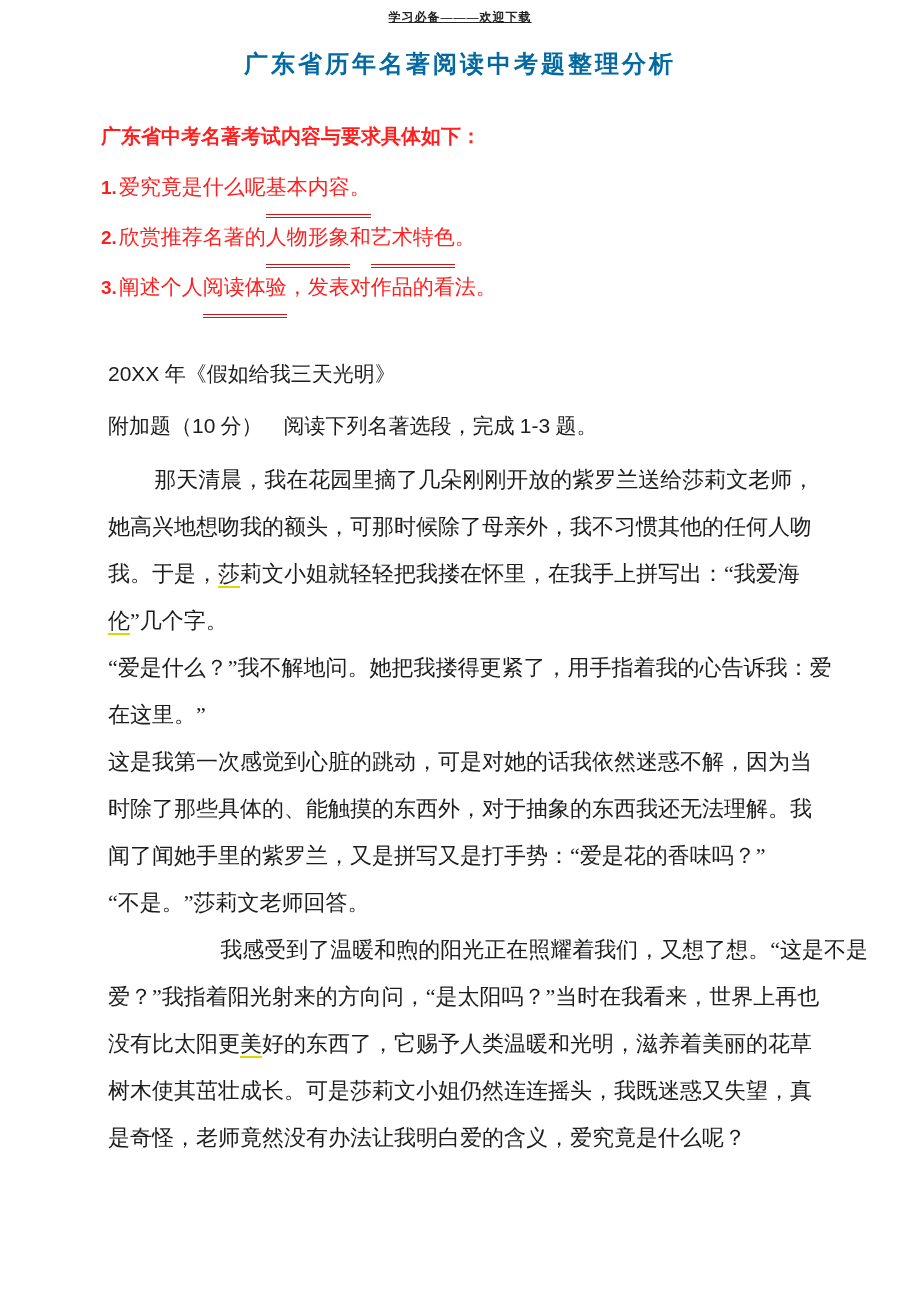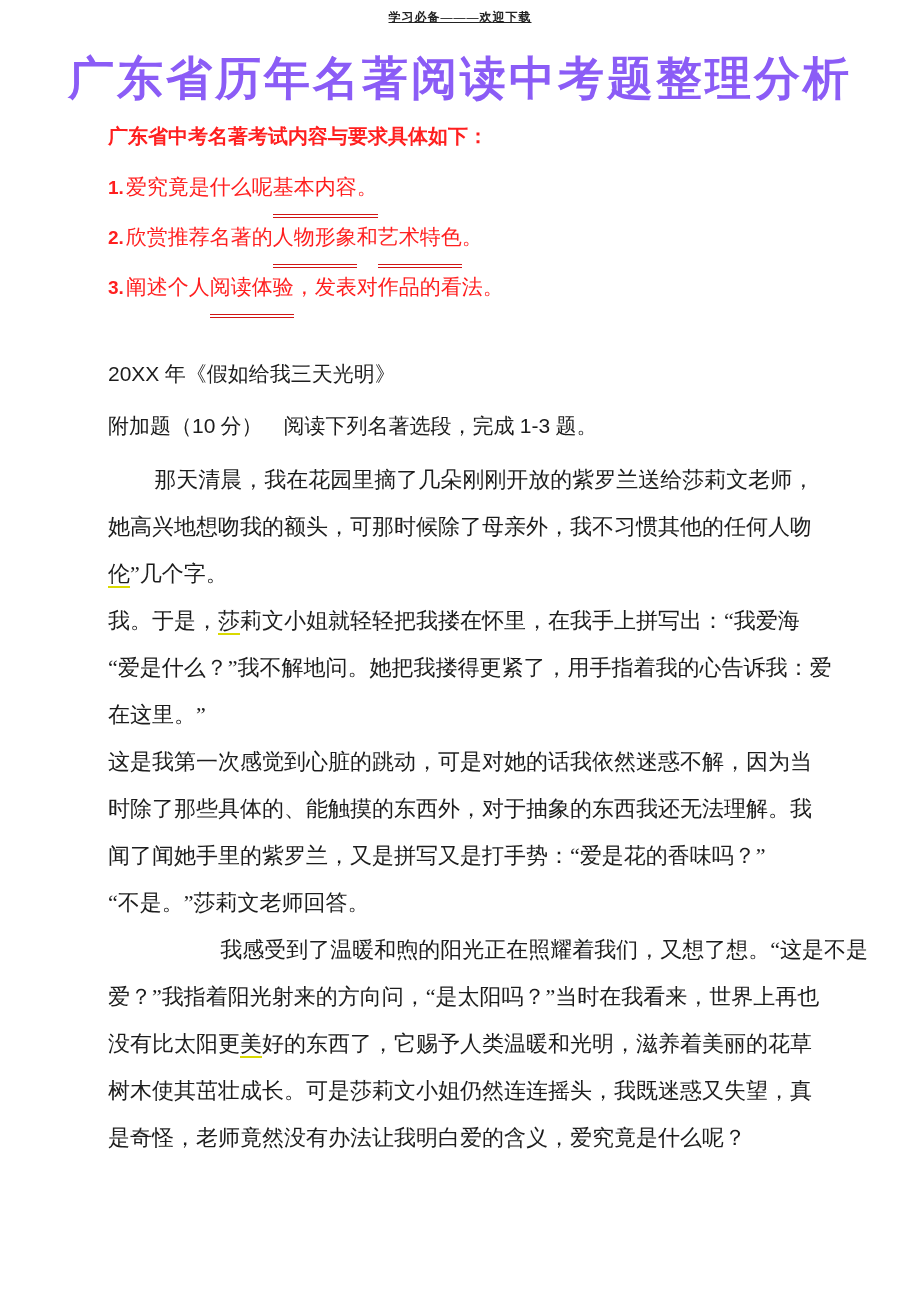--- a/index.html
+++ b/index.html
@@ -16,27 +16,27 @@
   .header-note {
     position: absolute; top: 9px; left: 0; right: 0;
     text-align: center;
     font-size: 12px; font-weight: bold; letter-spacing: 1px;
     text-decoration: underline;
     color: #222222;
   }
   .page-title {
     position: absolute; top: 48px; left: 0; right: 0;
     text-align: center;
-    font-size: 46px; font-weight: bold; letter-spacing: 3px;
-    color: #8b5cf6;
+    font-size: 24px; font-weight: bold; letter-spacing: 3px;
+    color: #0369a1;
     white-space: nowrap;
   }
 
   .requirements {
-    position: absolute; left: 108px; top: 122px; width: 720px;
+    position: absolute; left: 101px; top: 122px; width: 720px;
   }
   .req-heading {
     color: #ff1f1f;
     font-size: 20px; font-weight: bold;
     line-height: 28px;
     margin: 0 0 22px 0;
   }
   .req-item {
     color: #ff1f1f;
     font-size: 21px;
@@ -89,22 +89,22 @@
       <div class="req-item"><span class="num latin">3.</span><span>阐述个人</span><span class="u">阅读体验</span><span>，发表对作品的看法。</span></div>
     </div>
 </div>
 
 <div class="year-line"><span class="latin">20XX</span><span> 年《假如给我三天光明》</span></div>
 <div class="question-line"><span>附加题（</span><span class="latin">10</span><span> 分）　阅读下列名著选段，完成 </span><span class="latin">1-3</span><span> 题。</span></div>
 
 <div class="passage">
     <div class="p-line" style="padding-left: 2.1em;"><span>那天清晨，我在花园里摘了几朵刚刚开放的紫罗兰送给莎莉文老师，</span></div>
     <div class="p-line"><span>她高兴地想吻我的额头，可那时候除了母亲外，我不习惯其他的任何人吻</span></div>
+    <div class="p-line"><span>我。于是，</span><span class="mark">莎</span><span>莉文小姐就轻轻把我搂在怀里，在我手上拼写出：“我爱海</span></div>
     <div class="p-line"><span class="mark">伦</span><span>”几个字。</span></div>
-    <div class="p-line"><span>我。于是，</span><span class="mark">莎</span><span>莉文小姐就轻轻把我搂在怀里，在我手上拼写出：“我爱海</span></div>
     <div class="p-line"><span>“爱是什么？”我不解地问。她把我搂得更紧了，用手指着我的心告诉我：爱</span></div>
     <div class="p-line"><span>在这里。”</span></div>
     <div class="p-line"><span>这是我第一次感觉到心脏的跳动，可是对她的话我依然迷惑不解，因为当</span></div>
     <div class="p-line"><span>时除了那些具体的、能触摸的东西外，对于抽象的东西我还无法理解。我</span></div>
     <div class="p-line"><span>闻了闻她手里的紫罗兰，又是拼写又是打手势：“爱是花的香味吗？”</span></div>
     <div class="p-line"><span>“不是。”莎莉文老师回答。</span></div>
     <div class="p-line" style="padding-left: 1.5em; text-align: right;"><span>我感受到了温暖和煦的阳光正在照耀着我们，又想了想。“这是不是</span></div>
     <div class="p-line"><span>爱？”我指着阳光射来的方向问，“是太阳吗？”当时在我看来，世界上再也</span></div>
     <div class="p-line"><span>没有比太阳更</span><span class="mark">美</span><span>好的东西了，它赐予人类温暖和光明，滋养着美丽的花草</span></div>
     <div class="p-line"><span>树木使其茁壮成长。可是莎莉文小姐仍然连连摇头，我既迷惑又失望，真</span></div>

